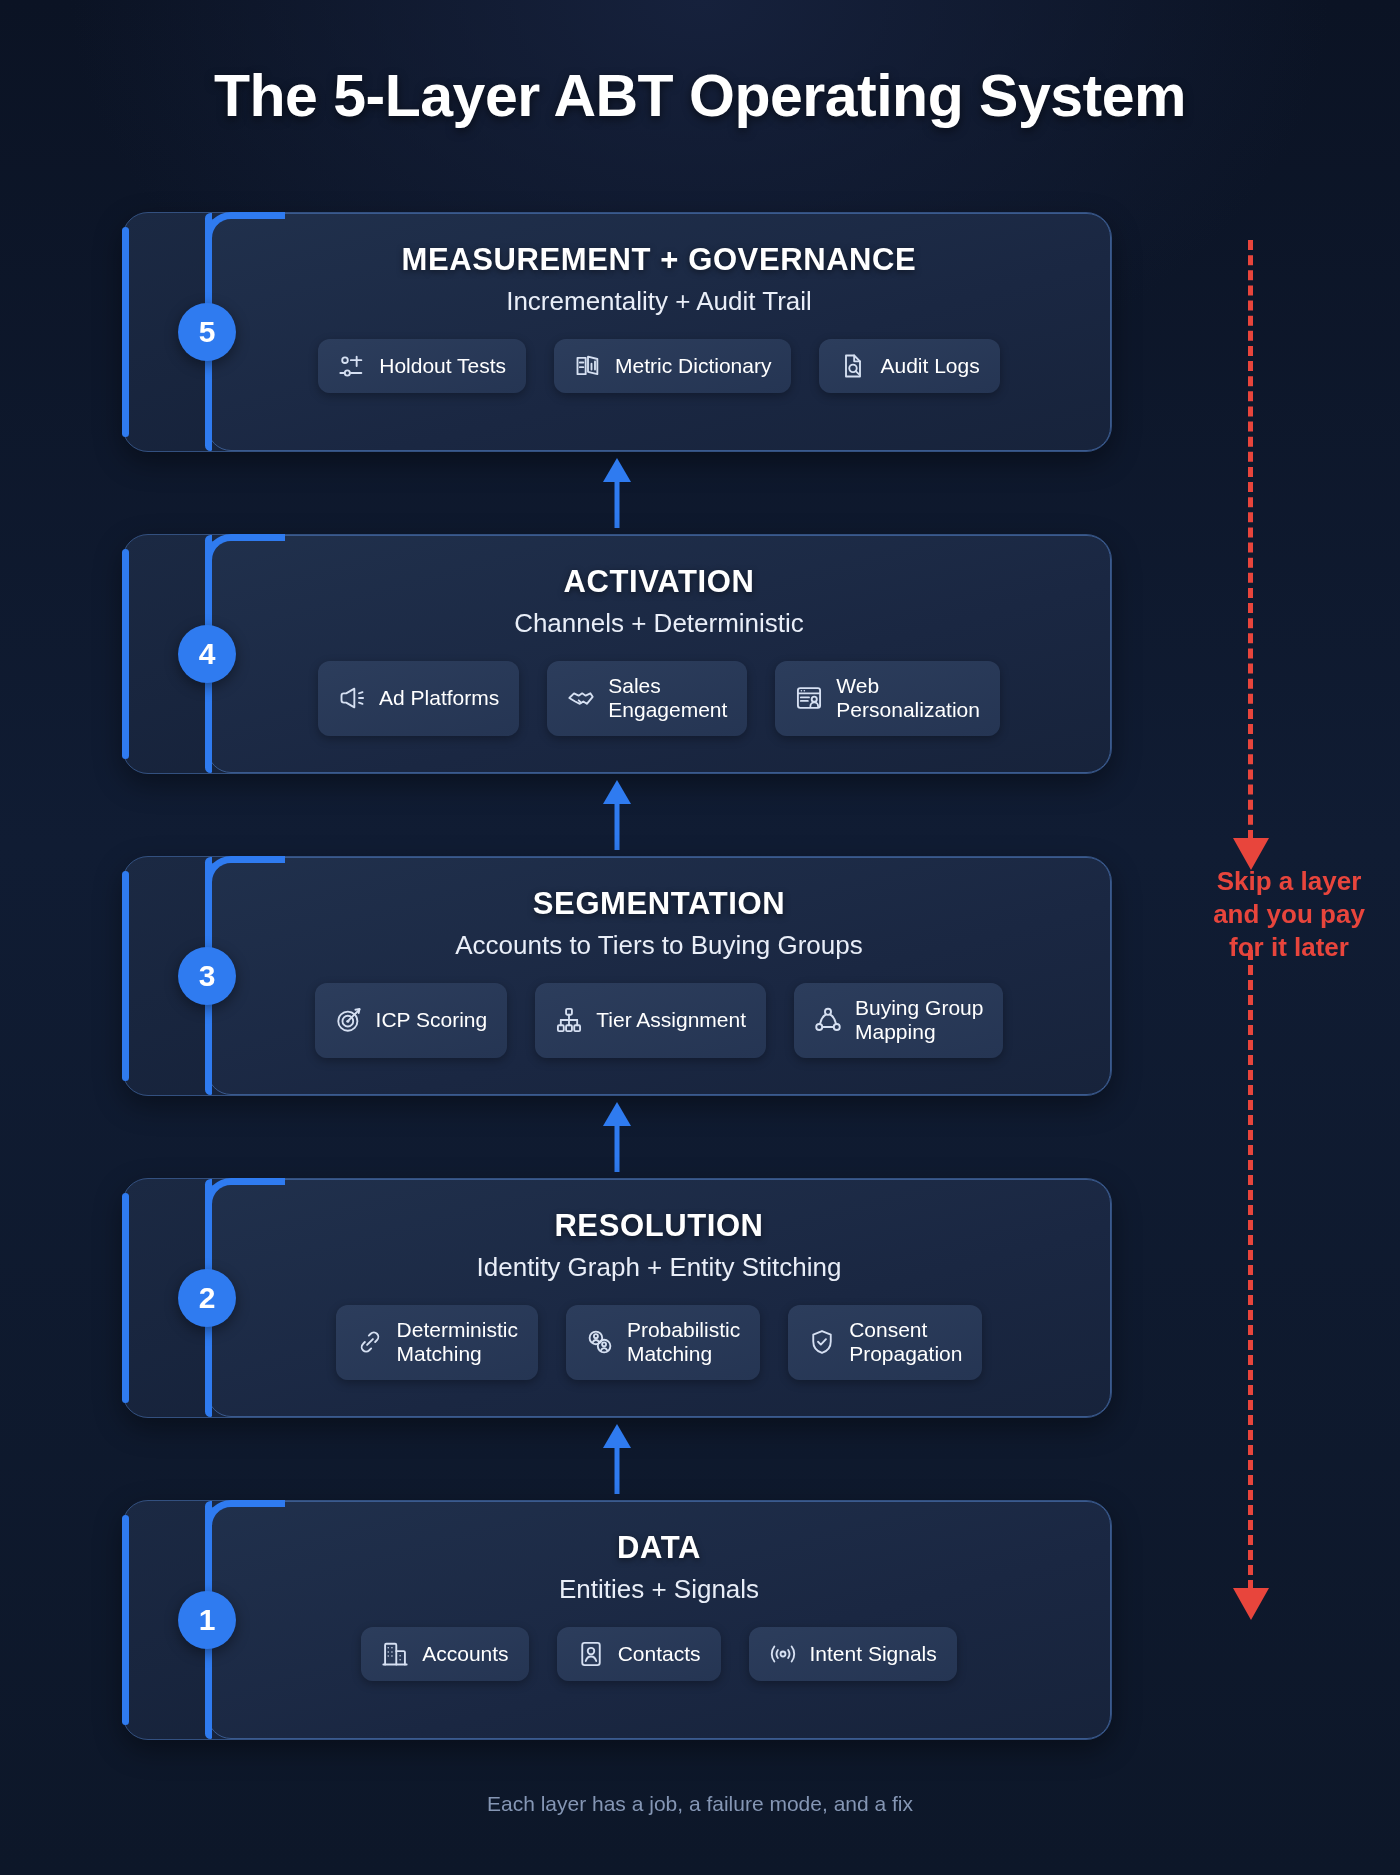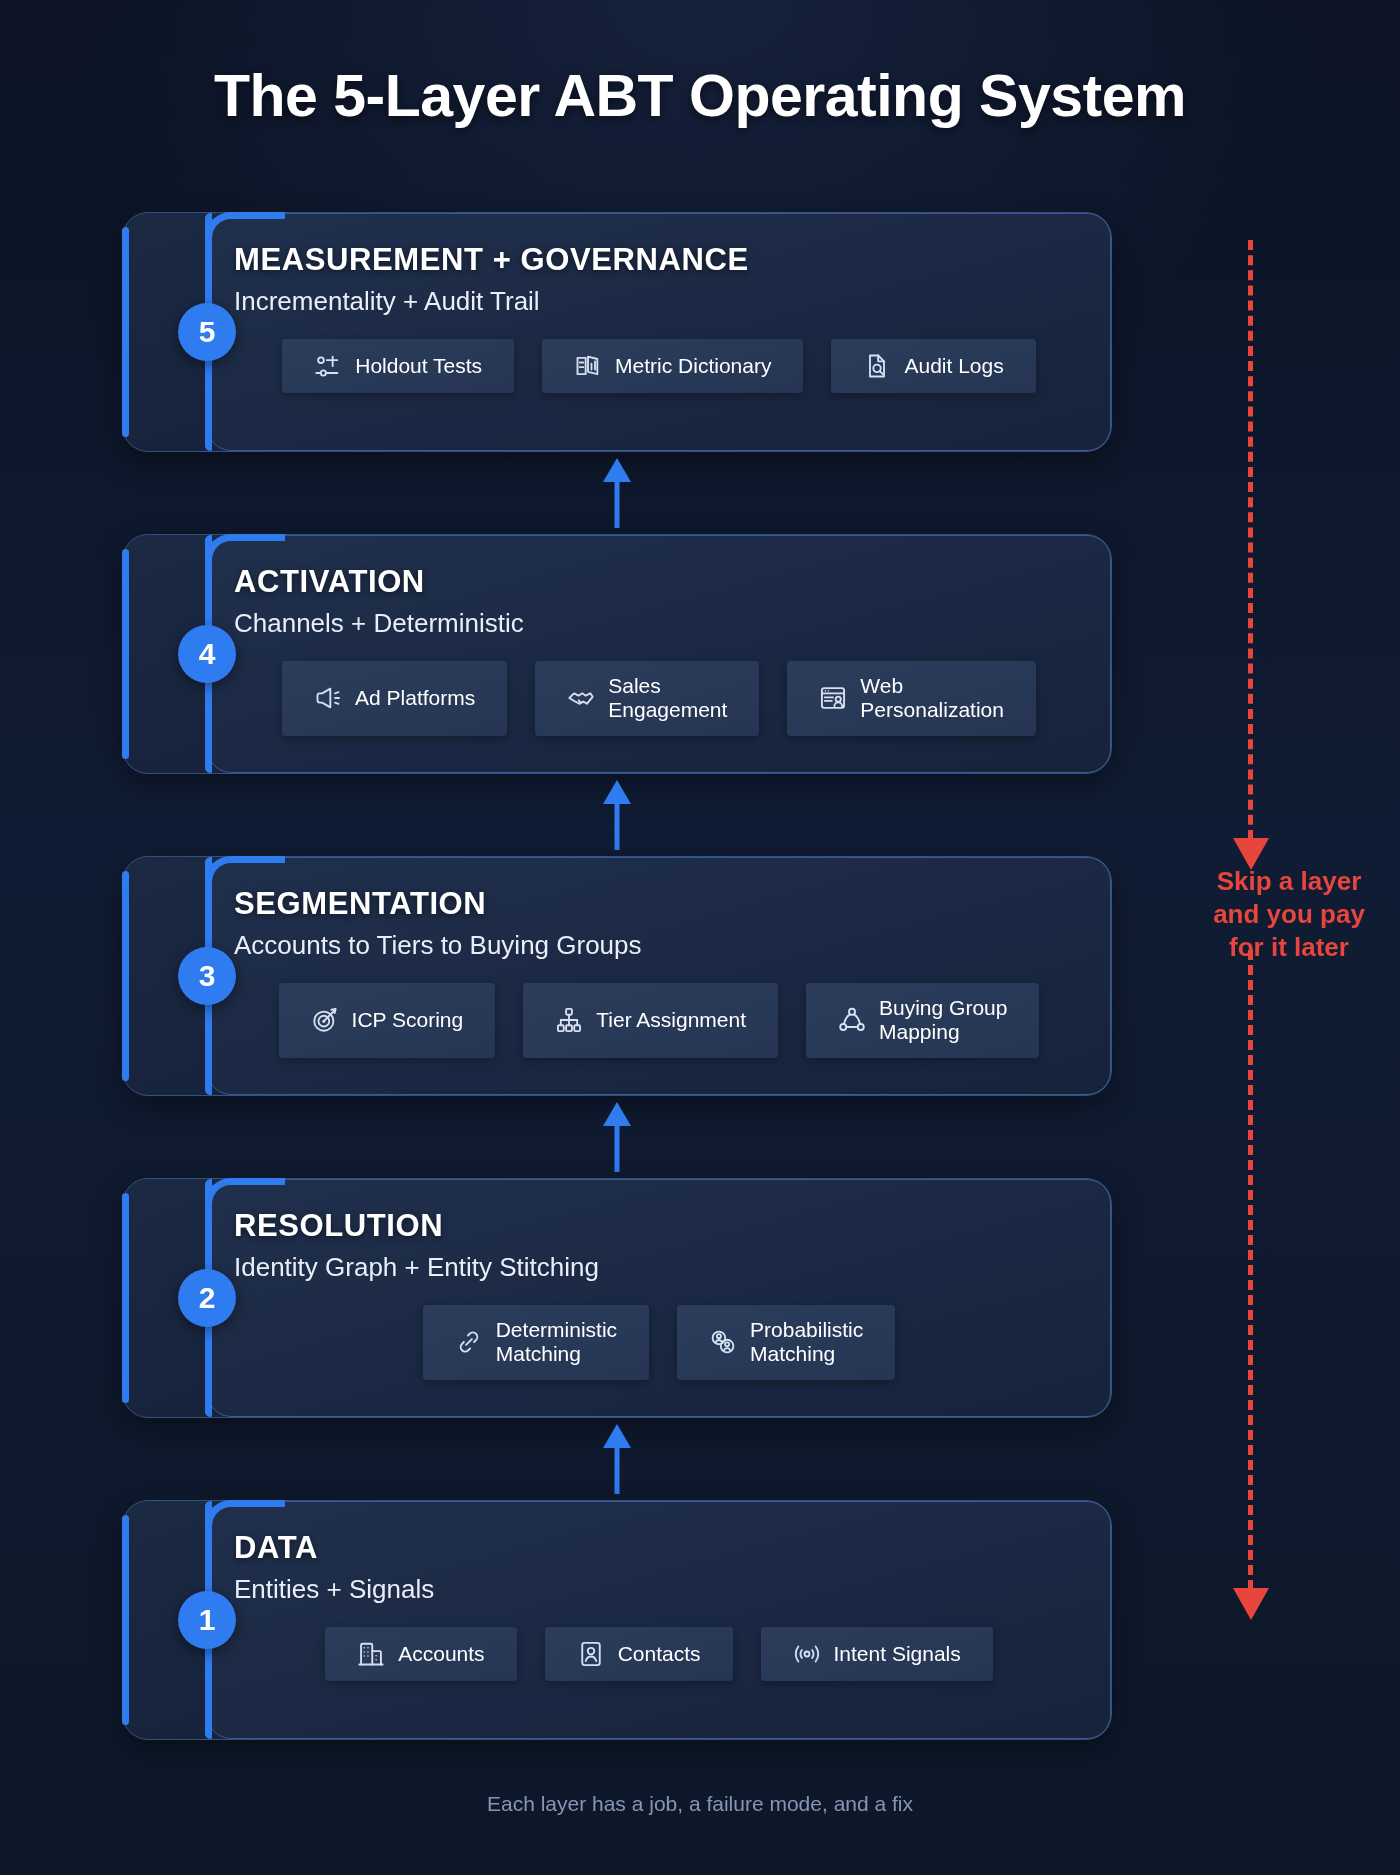--- a/index.html
+++ b/index.html
@@ -115,21 +115,21 @@
   .panel {
     background: linear-gradient(165deg, #20304c 0%, #1a2742 60%, #17233b 100%);
     border: 1px solid #3a5party;
     border: 1px solid #3b5casual;
     border: 1px solid #3a5a8e;
     border-radius: 24px;
     padding: 28px 26px 26px;
     min-height: 238px;
     display: flex;
     flex-direction: column;
-    align-items: flex-start;
+    align-items: center;
     justify-content: flex-start;
   }
 
   .layer-title {
     font-size: 31px;
     font-weight: bold;
     color: #ffffff;
     letter-spacing: 0.6px;
     text-align: center;
     text-shadow: 0 2px 6px rgba(0,0,0,0.5);
@@ -147,22 +147,22 @@
     display: flex;
     gap: 28px;
     justify-content: center;
     align-items: stretch;
     width: 100%;
     flex-wrap: nowrap;
   }
 
   .chip {
     background: linear-gradient(165deg, #2c3d5c 0%, #253553 100%);
-    border-radius: 4px;
-    padding: 13px 32px;
+    border-radius: 12px;
+    padding: 13px 20px;
     display: flex;
     align-items: center;
     gap: 13px;
     color: #ffffff;
     font-size: 21px;
     line-height: 1.16;
     box-shadow: 0 3px 10px rgba(0,0,0,0.3);
     white-space: pre-line;
   }
   .chip .ico {
@@ -425,20 +425,28 @@
                     <circle cx="8.5" cy="8.5" r="5.4" stroke="#d6e0f2" stroke-width="1.6" fill="none" stroke-linecap="round" stroke-linejoin="round"></circle>
                     <circle cx="8.5" cy="7" r="1.7" stroke="#d6e0f2" stroke-width="1.6" fill="none" stroke-linecap="round" stroke-linejoin="round"></circle>
                     <path d="M5.8 12.3c.5-1.3 1.5-2 2.7-2s2.2.7 2.7 2" stroke="#d6e0f2" stroke-width="1.6" fill="none" stroke-linecap="round" stroke-linejoin="round"></path>
                     <circle cx="15.5" cy="15.5" r="5.4" stroke="#d6e0f2" stroke-width="1.6" fill="none" stroke-linecap="round" stroke-linejoin="round"></circle>
                     <circle cx="15.5" cy="14" r="1.7" stroke="#d6e0f2" stroke-width="1.6" fill="none" stroke-linecap="round" stroke-linejoin="round"></circle>
                     <path d="M12.8 19.3c.5-1.3 1.5-2 2.7-2s2.2.7 2.7 2" stroke="#d6e0f2" stroke-width="1.6" fill="none" stroke-linecap="round" stroke-linejoin="round"></path>
                   </svg></span>
       <span>Probabilistic
 Matching</span>
     </div>
+    <div class="chip">
+      <span class="ico"><svg viewBox="0 0 24 24">
+                    <path d="M12 2.6l7.5 3v6c0 5-3.2 8.4-7.5 9.8C7.7 20 4.5 16.6 4.5 11.6v-6z" stroke="#d6e0f2" stroke-width="1.6" fill="none" stroke-linecap="round" stroke-linejoin="round"></path>
+                    <path d="M8.6 11.8l2.4 2.4 4.4-4.6" stroke="#d6e0f2" stroke-width="1.6" fill="none" stroke-linecap="round" stroke-linejoin="round"></path>
+                  </svg></span>
+      <span>Consent
+Propagation</span>
+    </div>
             </div>
       </div>
     </div>
     <div class="up-arrow"><svg viewBox="0 0 30 70" preserveAspectRatio="none">
   <line x1="15" y1="70" x2="15" y2="22" stroke="#2f7bf0" stroke-width="5"></line>
   <polygon points="15,0 1,24 29,24" fill="#2f7bf0"></polygon>
 </svg></div>
   </div>
       <div class="layer-wrap">
     <div class="layer">

